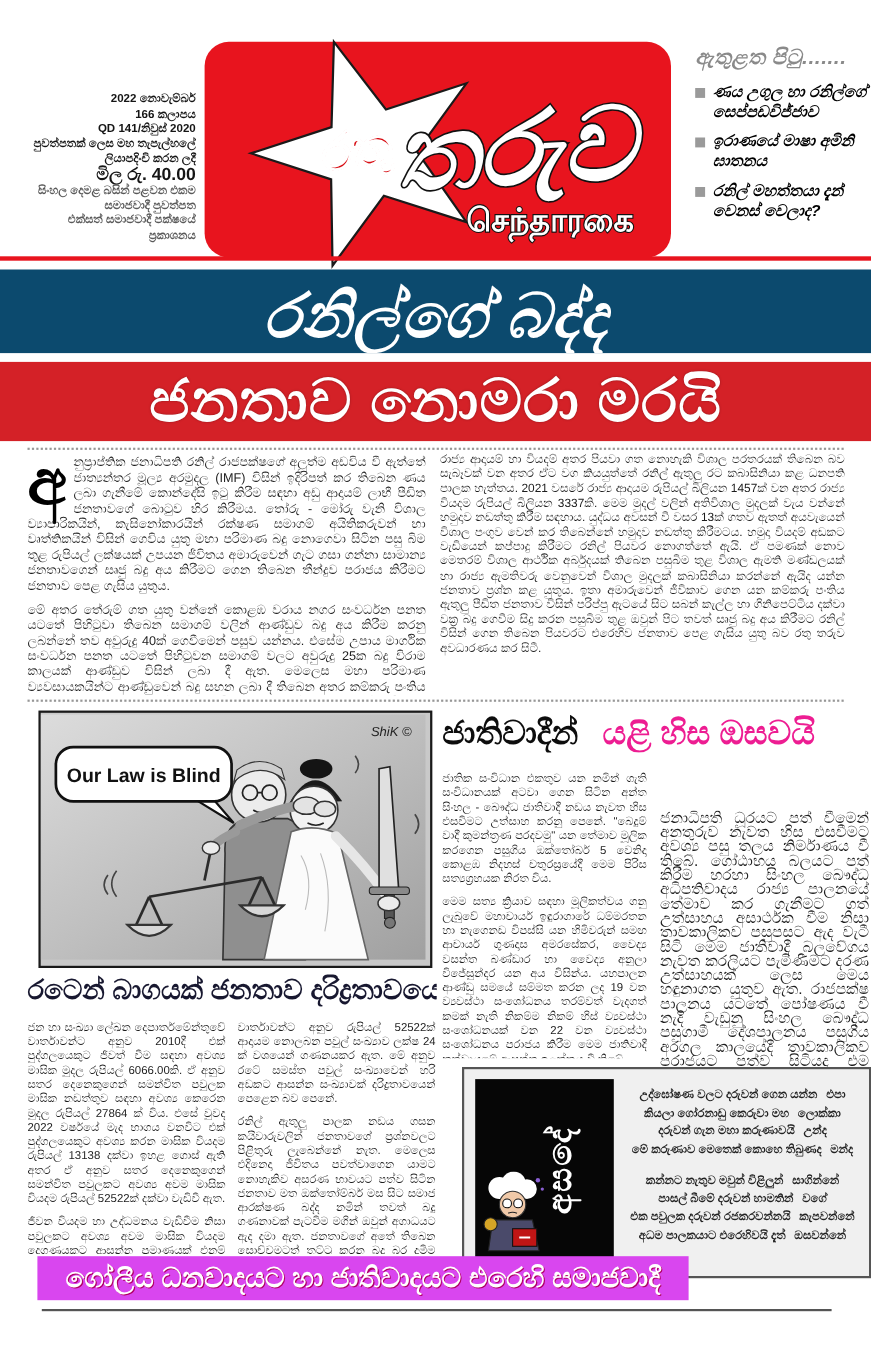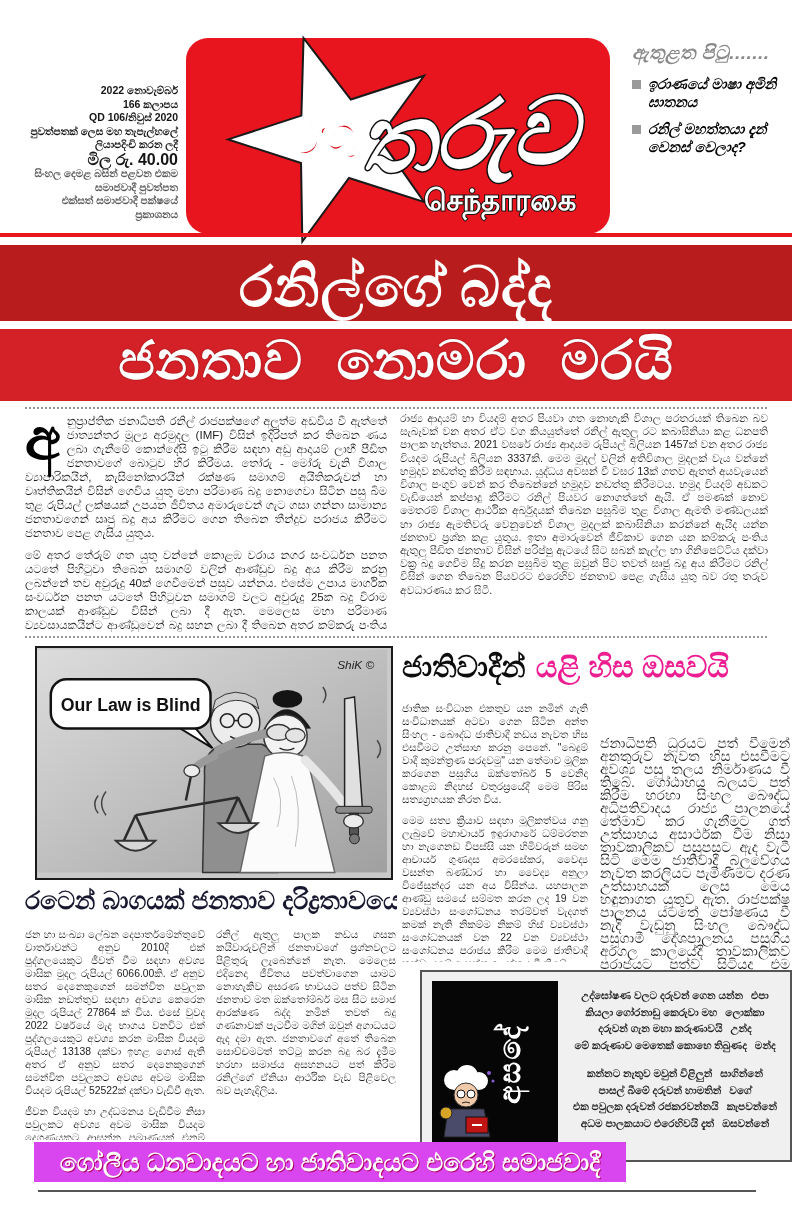--- a/index.html
+++ b/index.html
@@ -14,41 +14,41 @@
   .masthead{left:186px;top:38px;width:424px;height:196px;background:#e8141e;border-radius:22px;}
   .masthead svg{position:absolute;left:0;top:0;overflow:visible;}
   .inside{left:632px;top:42px;width:156px;font-style:italic;}
   .inside .heading{color:#8a8a8a;font-size:19px;font-weight:bold;margin-bottom:12px;letter-spacing:.5px;}
   .inside .item{display:flex;gap:7px;margin-bottom:10px;font-size:14.5px;font-weight:800;line-height:17.5px;color:#000;}
   .inside .bullet{width:9px;height:9px;background:#9a9a9a;margin-top:4px;flex:none;}
   .red-rule{left:0;top:233px;width:792px;height:4px;background:#e8141e;}
 
   
   .band{left:0;width:792px;text-align:center;color:#fff;font-weight:800;letter-spacing:1px;overflow:hidden;}
-  .band-black{top:245px;height:76px;line-height:84px;background:#b91c1c;font-size:56px;}
-  .band-red{top:329px;height:72px;line-height:72px;background:#d42127;font-size:54px;text-shadow:0 0 2px rgba(0,0,0,.35);font-family:Liberation Mono, monospace;}
+  .band-black{top:245px;height:76px;line-height:84px;background:#0c4a6e;font-size:56px;font-style:italic;}
+  .band-red{top:329px;height:72px;line-height:72px;background:#d42127;font-size:54px;text-shadow:0 0 2px rgba(0,0,0,.35);}
 
   .dotted{border-top:2px dotted #979797;height:0;}
   .d1{left:25px;top:407px;width:742px;}
   .d2{left:25px;top:636px;width:742px;}
 
   
   .bodytxt{font-size:11.5px;line-height:14px;text-align:justify;color:#1d1d1d;overflow:hidden;}
   .bodytxt p{margin:0 0 8px 0;}
   .lead-c1{left:25px;top:414px;width:362px;height:218px;}
   .lead-c2{left:400px;top:412px;width:368px;height:220px;font-size:10.8px;line-height:13.2px;}
   .dropcap{float:left;font-size:58px;line-height:46px;font-weight:bold;margin:2px 6px 0 0;color:#000;}
 
   
   .cartoon-box{left:35px;top:646px;width:354px;height:230px;border:2px solid #1a1a1a;background:#c9c9c9;}
 
   
   .racist-head{left:402px;top:650px;width:390px;font-size:30px;font-weight:800;white-space:nowrap;overflow:hidden;}
   .racist-head .blk{color:#0d0d0d;}
-  .racist-head .pnk{color:#ed1d92;margin-left:10px;}
+  .racist-head .pnk{color:#ed1d92;margin-left:22px;}
   .racist-c1{left:402px;top:702px;width:186px;height:260px;font-size:10.4px;line-height:13px;}
   .racist-c2{left:600px;top:737px;width:190px;height:260px;font-size:14px;line-height:13px;}
 
   
   .poverty-head{left:25px;top:886px;width:372px;font-size:25px;font-weight:800;color:#181830;white-space:nowrap;overflow:hidden;}
   .poverty-c1{left:25px;top:928px;width:180px;height:212px;font-size:10.4px;line-height:13px;}
   .poverty-c2{left:216px;top:928px;width:180px;height:212px;font-size:10.4px;line-height:13px;}
 
   
   .verse-box{left:420px;top:970px;width:368px;height:188px;border:2px solid #555;background:#f0f0f0;}
@@ -67,21 +67,21 @@
   .footer-rule{left:38px;top:1190px;width:718px;height:2px;background:#555;}
 </style>
 </head>
 <body>
 
 <div class="page">
 
   <div class="abs issue-info">
     <div>2022 නොවැම්බර්</div>
     <div>166 කලාපය</div>
-    <div>QD 106/නිවුස් 2020</div>
+    <div>QD 141/නිවුස් 2020</div>
     <div>පුවත්පතක් ලෙස මහ තැපැල්හලේ</div>
     <div>ලියාපදිංචි කරන ලදී</div>
     <div class="price">මිල රු. 40.00</div>
     <div class="soft">සිංහල දෙමළ බසින් පළවන එකම</div>
     <div class="soft">සමාජවාදී පුවත්පත</div>
     <div class="soft">එක්සත් සමාජවාදී පක්ෂයේ</div>
     <div class="soft">ප්‍රකාශනය</div>
   </div>
 
   <div class="abs masthead">
@@ -90,20 +90,24 @@
         <polygon points="150,-5 176,68 253,68 191,113 214,188 150,142 86,188 109,113 47,68 124,68" fill="#ffffff" stroke="#1a1a1a" stroke-width="2"></polygon>
       </g>
       <text x="108" y="118" font-size="46" font-weight="bold" fill="#d81016" stroke="#ffffff" stroke-width="1.2" transform="rotate(-8 108 118)" font-family="Liberation Serif, DejaVu Serif, serif">රතු</text>
       <text x="175" y="135" font-size="92" font-weight="bold" fill="#ffffff" style="paint-order:stroke" stroke="#111111" stroke-width="3" transform="rotate(-3 175 135)" font-family="Liberation Serif, DejaVu Serif, serif" font-style="italic">තරුව</text>
       <text x="238" y="172" font-size="29" font-weight="bold" fill="#ffffff" style="paint-order:stroke" stroke="#111111" stroke-width="2">செந்தாரகை</text>
     </svg>
   </div>
 
   <div class="abs inside">
     <div class="heading">ඇතුළත පිටු.......</div>
+    <div class="item">
+      <span class="bullet"></span>
+      <span>ණය උගුල හා රනිල්ගේ සෙප්පඩවිජ්ජාව</span>
+    </div>
     <div class="item">
       <span class="bullet"></span>
       <span>ඉරාණයේ මාෂා අමිනි ඝාතනය</span>
     </div>
     <div class="item">
       <span class="bullet"></span>
       <span>රනිල් මහත්තයා දැන් වෙනස් වෙලාද?</span>
     </div>
   </div>
 
@@ -202,20 +206,21 @@
     <p>ජනාධිපති ධූරයට පත් වීමෙන් අනතුරුව නැවත හිස එසවීමට අවශ්‍ය පසු තලය නිර්මාණය වී තිබේ. ගෝඨාභය බලයට පත් කිරීම හරහා සිංහල බෞද්ධ අධිපතිවාදය රාජ්‍ය පාලනයේ තේමාව කර ගැනීමට ගත් උත්සාහය අසාර්ථක වීම නිසා තාවකාලිකව පසුපසට ඇද වැටී සිටි මෙම ජාතිවාදී බලවේගය නැවත කරලියට පැමිණීමට දරණ උත්සාහයක් ලෙස මෙය හඳුනාගත යුතුව ඇත. රාජපක්ෂ පාලනය යටතේ පෝෂණය වී නැදි වැඩුනු සිංහල බෞද්ධ පසුගාමී දේශපාලනය පසුගිය අරගල කාලයේදී තාවකාලිකව පරාජයට පත්ව සිටියද එම විෂබීජ ජාතිවාදය සහ මුලින්ම උපුටා දැමීමට නොහැකි විය.</p>
     <p>"Go Home Gota" යන සටන් පාඨයට නිමාවී දියත් කෙරුන අරගලය හේතු කොට ධනපති පංතියේ ගැලවුම්කරුවා ලෙස රනිල් රාජපක්ෂ බලයට පත්වූයේ අරගලයේ පැවැති නීමාන්තික බාවය හේතු කොට ගෙනය. මේ වන විට රනිල්, රාජපක්ෂවාදියෙක් බවට පත්ව සිංහල බෞද්ධ ජාතිවාදී දේශපාලනය නඩත්තු කරමින් සිටී.</p>
   </div>
 
   <div class="abs poverty-head">රටෙන් බාගයක් ජනතාව දරිද්‍රතාවයෙන්</div>
   <div class="abs bodytxt poverty-c1">
     <p>ජන හා සංඛ්‍යා ලේඛන දෙපාර්තමේන්තුවේ වාර්තාවන්ට අනුව 2010දී එක් පුද්ගලයෙකුට ජීවත් වීම සඳහා අවශ්‍ය මාසික මුදල රුපියල් 6066.00කි. ඒ අනුව සතර දෙනෙකුගෙන් සමන්විත පවුලක මාසික නඩත්තුව සඳහා අවශ්‍ය කෙරෙන මුදල රුපියල් 27864 ක් විය. එසේ වුවද 2022 වර්ෂයේ මැද භාගය වනවිට එක් පුද්ගලයෙකුට අවශ්‍ය කරන මාසික වියදම රුපියල් 13138 දක්වා ඉහළ ගොස් ඇති අතර ඒ අනුව සතර දෙනෙකුගෙන් සමන්විත පවුලකට අවශ්‍ය අවම මාසික වියදම රුපියල් 52522ක් දක්වා වැඩිවී ඇත.</p>
     <p>ජීවන වියදම හා උද්ධමනය වැඩිවීම නිසා පවුලකට අවශ්‍ය අවම මාසික වියදම දෙගුණයකට ආසන්න ප්‍රමාණයක් එනම් සියයට සියයකින් පමණ ඉහළ ගොස් ඇති නමුත් ජනතාව ලබන මාසික ආදායම් රුපියලකින් වත් වැඩිවී නොමැත. ජන හා සංඛ්‍යා ලේඛන දෙපාර්තමේන්තුවේ</p>
   </div>
   <div class="abs bodytxt poverty-c2">
+    <p>වාර්තාවන්ට අනුව රුපියල් 52522ක් ආදායම නොලබන පවුල් සංඛ්‍යාව ලක්ෂ 24 ක් වශයෙන් ගණනයකර ඇත. මේ අනුව රටේ සමස්ත පවුල් සංඛ්‍යාවෙන් හරි අඩකට ආසන්න සංඛ්‍යාවක් දරිද්‍රතාවයෙන් පෙළෙන බව පෙනේ.</p>
     <p>රනිල් ඇතුලු පාලක නඩය ගසන කයිවාරුවලින් ජනතාවගේ ප්‍රශ්නවලට පිළිතුරු ලැබෙන්නේ නැත. මෙලෙස එදිනෙදා ජීවිතය පවත්වාගෙන යාමට නොහැකිව අසරණ භාවයට පත්ව සිටින ජනතාව මත ඔක්තෝම්බර් මස සිට සමාජ ආරක්ෂණ බද්ද නමින් තවත් බදු ගණනාවක් පැටවීම මගින් ඔවුන් අගාධයට ඇද දමා ඇත. ජනතාවගේ අතේ තිබෙන සොච්චමටත් තට්ටු කරන බදු බර දැමීම හරහා සමාජය අසහනයට පත් කිරීම රනිල්ගේ ඒනියා ආර්ථික වැඩ පිළිවෙල බව පැහැදිලිය.</p>
   </div>
 
   <div class="abs verse-box">
     <div class="verse-panel">
       <div class="vtitle">අසදේ</div>
       <svg width="62" height="78" viewBox="0 0 62 78">
         <circle cx="18" cy="15" r="10" fill="#fff"></circle>
         <circle cx="31" cy="11" r="11" fill="#fff"></circle>
         <circle cx="43" cy="16" r="9" fill="#fff"></circle>

